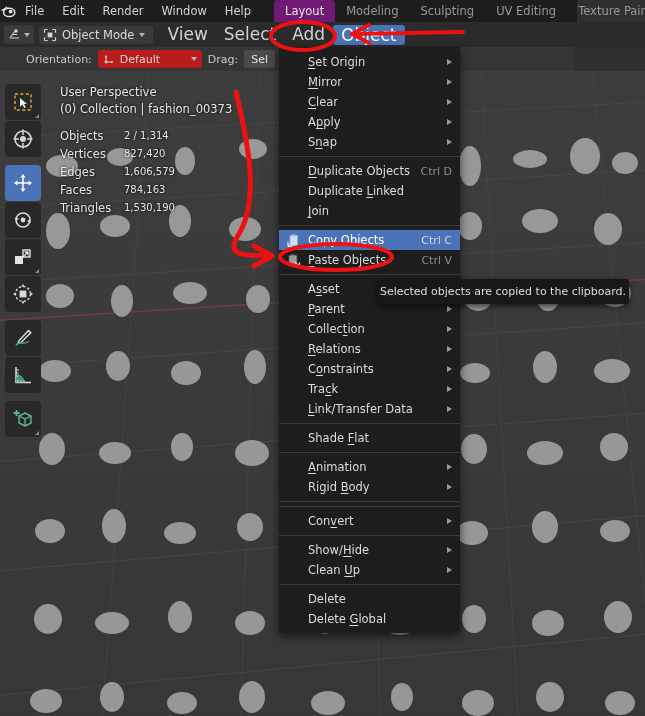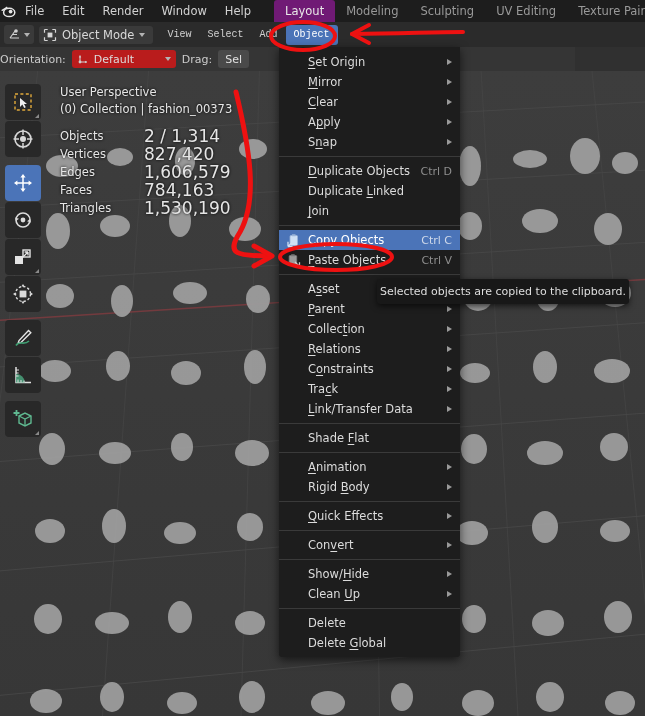--- a/index.html
+++ b/index.html
@@ -6,21 +6,21 @@
   html, body {
     width: 645px; height: 716px;
     background: #303030;
     font-family: "DejaVu Sans", sans-serif;
     overflow: hidden;
   }
   #app { position: relative; width: 645px; height: 716px; }
 
   
   .topbar {
-    position: absolute; left: 0; top: 0; width: 645px; height: 22px;
+    position: absolute; left: 0; top: 0; width: 577px; height: 22px;
     background: #1d1d1d; display: flex; align-items: center;
   }
   .blender-logo { width: 26px; height: 22px; display: flex; align-items: center; justify-content: center; }
   .topmenu { display: flex; align-items: center; height: 22px; }
   .topmenu-item {
     color: #d2d2d2; font-size: 11.5px; padding: 0 9px; line-height: 22px; white-space: nowrap;
   }
   .tabs { display: flex; align-items: center; height: 22px; margin-left: 14px; }
   .tab {
     color: #999999; font-size: 11.5px; padding: 0 11px; line-height: 22px;
@@ -36,28 +36,28 @@
   .mode-drop {
     display: flex; align-items: center; height: 19px; background: #3a3a3a;
     border-radius: 3px; padding: 0 4px; margin-right: 5px; gap: 3px;
   }
   .mode-box {
     display: flex; align-items: center; height: 18px; background: #3a3a3a;
     border-radius: 3px; padding: 0 8px 0 4px; margin-right: 6px; gap: 5px;
   }
   .mode-label { color: #d8d8d8; font-size: 11.5px; }
   .hmenu { display: flex; align-items: center; height: 25px; }
-  .hmenu-item { color: #d2d2d2; font-size: 10px; padding: 0 8px; line-height: 25px; font-family: Liberation Mono, monospace; }
+  .hmenu-item { color: #d2d2d2; font-size: 17px; padding: 0 8px; line-height: 25px; }
   .hmenu-item.open { background: #4b74b8; color: #ffffff; border-radius: 3px; padding: 2px 8px; line-height: 16px; }
   .chev { width: 0; height: 0; border-left: 3.5px solid transparent; border-right: 3.5px solid transparent; border-top: 4px solid #b4b4b4; }
 
   
   .header3 {
     position: absolute; left: 0; top: 47px; width: 575px; height: 24px;
-    background: #353535; display: flex; align-items: center; gap: 6px;
+    background: #353535; display: flex; align-items: center; padding-left: 26px; gap: 6px;
   }
   .ts-label { color: #cccccc; font-size: 11px; }
   .ts-drop {
     display: flex; align-items: center; gap: 5px; height: 18px; background: #b91c1c;
     border-radius: 3px; padding: 0 5px; min-width: 104px;
   }
   .ts-drop .val { color: #dcdcdc; font-size: 11px; flex: 1; }
   .ts-btn { background: #4a4a4a; border-radius: 3px; height: 18px; padding: 0 7px;
     color: #e0e0e0; font-size: 11px; display: flex; align-items: center; }
 
@@ -67,21 +67,21 @@
     background: #3b3b3b; overflow: hidden;
   }
   .vp-grid { position: absolute; inset: 0; }
 
   
   .stats { position: absolute; left: 60px; top: 13px; z-index: 40; pointer-events: none; }
   .stats .line { color: #e6e6e6; font-size: 11.5px; line-height: 17px; text-shadow: 0 0 3px #000; }
   .stats .tbl { margin-top: 9px; }
   .stats .row { display: flex; line-height: 18px; }
   .stats .k { width: 64px; color: #e6e6e6; font-size: 11.5px; text-shadow: 0 0 3px #000; }
-  .stats .v { color: #e6e6e6; font-size: 17px; text-shadow: 0 0 3px #000; margin-left: 20px; }
+  .stats .v { color: #e6e6e6; font-size: 10px; text-shadow: 0 0 3px #000; }
 
   
   .ltool { position: absolute; left: 5px; top: 13px; width: 36px; z-index: 30; }
   .tbtn {
     width: 36px; height: 36px; background: #282828; border-radius: 4px;
     margin-bottom: 1px; display: flex; align-items: center; justify-content: center;
     position: relative;
   }
   .tbtn.active { background: #4b74b8; }
   .tbtn .corner { position: absolute; right: 2px; bottom: 2px; width: 0; height: 0;
@@ -489,24 +489,20 @@
       <div class="sep"></div>
       <div class="mi">
         <span class="lbl"><u>A</u>nimation</span>
         <span class="arr"></span>
       </div>
       <div class="mi">
         <span class="lbl">Rigid <u>B</u>ody</span>
         <span class="arr"></span>
       </div>
       <div class="sep"></div>
-      <div class="mi">
-        <span class="lbl"><u>Q</u>uick Effects</span>
-        <span class="arr"></span>
-      </div>
       <div class="sep"></div>
       <div class="mi">
         <span class="lbl">Con<u>v</u>ert</span>
         <span class="arr"></span>
       </div>
       <div class="sep"></div>
       <div class="mi">
         <span class="lbl">Show/<u>H</u>ide</span>
         <span class="arr"></span>
       </div>

